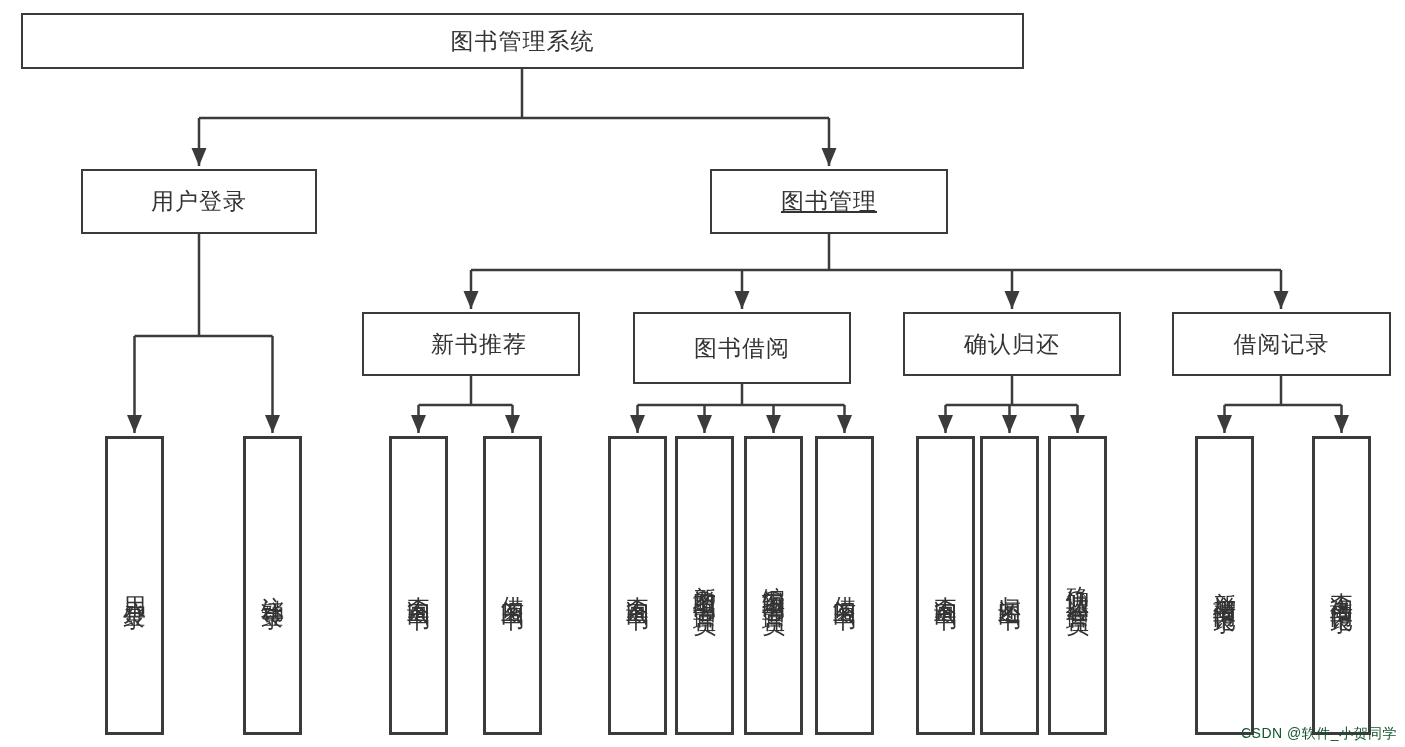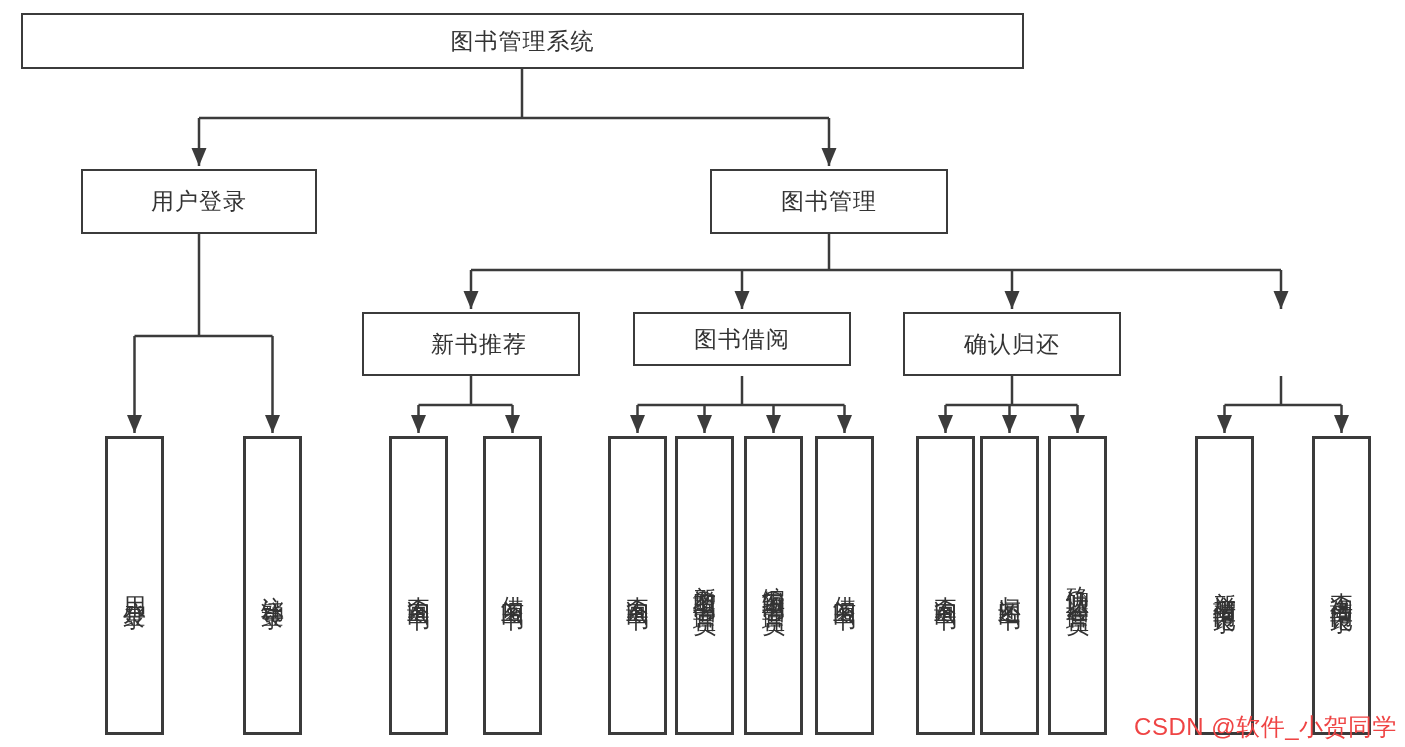--- a/index.html
+++ b/index.html
@@ -38,24 +38,24 @@
     writing-mode: vertical-rl;
     text-orientation: mixed;
     letter-spacing: 4px;
     line-height: 1;
     white-space: nowrap;
   }
   
   .n-root { left: 21px;  top: 13px;  width: 1003px; height: 56px; }
   
   .n-l2a  { left: 81px;  top: 169px; width: 236px;  height: 65px; }
-  .n-l2b  { left: 710px; top: 169px; width: 238px;  height: 65px; }
+  .n-l2b  { left: 710px; top: 169px; width: 238px;  height: 65px; text-decoration: underline; }
   
   .n-l3a  { left: 362px;  top: 312px; width: 218px; height: 64px; padding-left: 16px; }
-  .n-l3b  { left: 633px;  top: 312px; width: 218px; height: 54px; }
+  .n-l3b  { left: 633px;  top: 312px; width: 218px; height: 72px; }
   .n-l3c  { left: 903px;  top: 312px; width: 218px; height: 64px; }
   .n-l3d  { left: 1172px; top: 312px; width: 219px; height: 64px; }
   
   .leaf { top: 436px; width: 59px; height: 299px; }
   .n-a1 { left: 105px; }
   .n-a2 { left: 243px; }
   .n-b1 { left: 389px; }
   .n-b2 { left: 483px; }
   .n-c1 { left: 608px; }
   .n-c2 { left: 675px; }
@@ -63,22 +63,22 @@
   .n-c4 { left: 815px; }
   .n-d1 { left: 916px; }
   .n-d2 { left: 980px; }
   .n-d3 { left: 1048px; }
   .n-e1 { left: 1195px; }
   .n-e2 { left: 1312px; }
   .watermark {
     position: absolute;
     right: 8px;
     bottom: 4px;
-    font-size: 24px;
-    color: #ef4444;
+    font-size: 14px;
+    color: #14532d;
     letter-spacing: 0.5px;
   }
 </style>
 </head>
 <body>
 
 <div class="canvas">
 
   <svg class="connectors" viewBox="0 0 1405 747" xmlns="http://www.w3.org/2000/svg">
     <defs>
@@ -143,20 +143,23 @@
 
   <div class="node n-l3a">
     <span>新书推荐</span>
   </div>
   <div class="node n-l3b">
     <span>图书借阅</span>
   </div>
   <div class="node n-l3c">
     <span>确认归还</span>
   </div>
+  <div class="node n-l3d">
+    <span>借阅记录</span>
+  </div>
 
   <div class="node leaf n-a1">
     <span class="vtext">用户登录</span>
   </div>
   <div class="node leaf n-a2">
     <span class="vtext">注销登录</span>
   </div>
 
   <div class="node leaf n-b1">
     <span class="vtext">查询图书</span>

